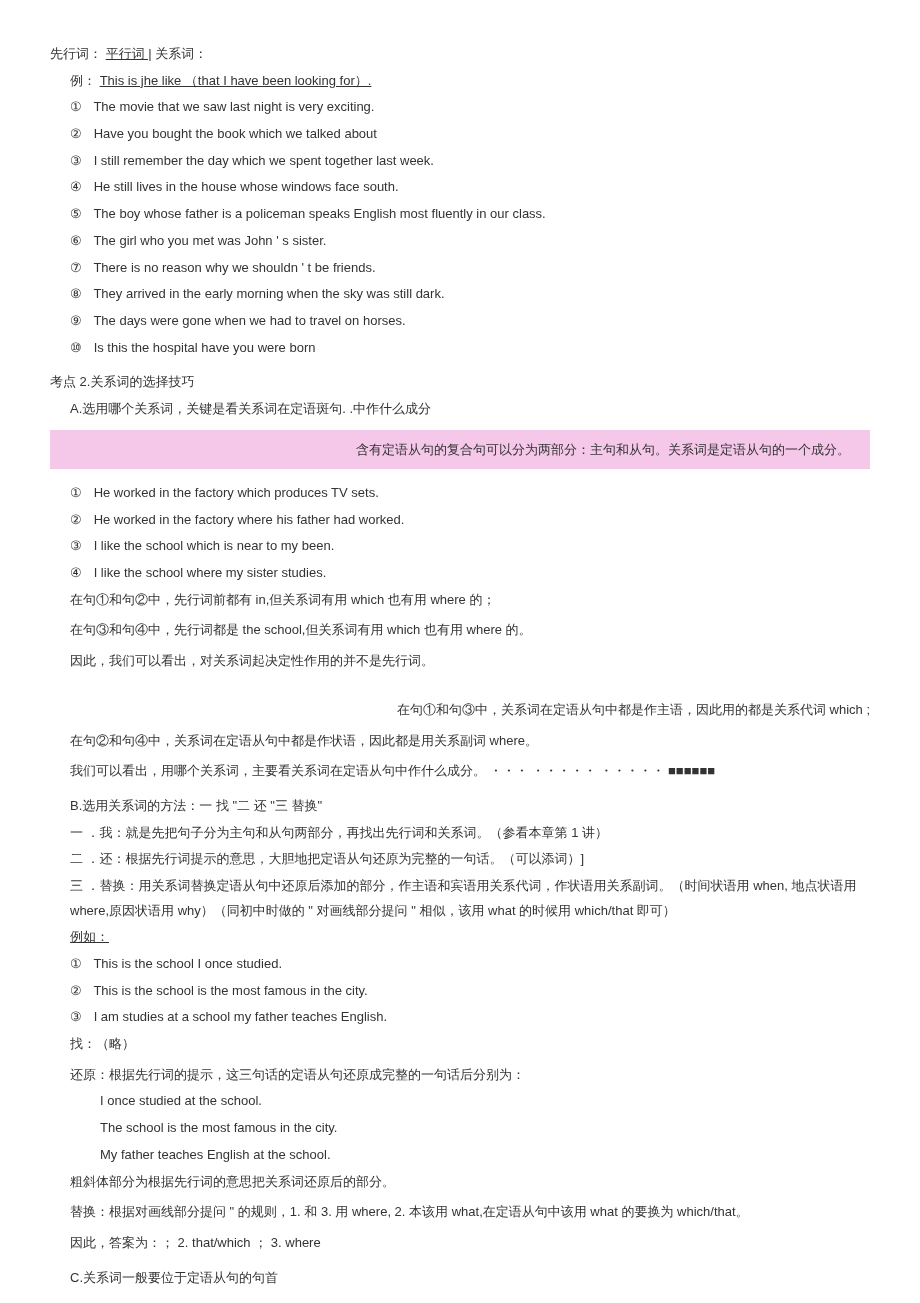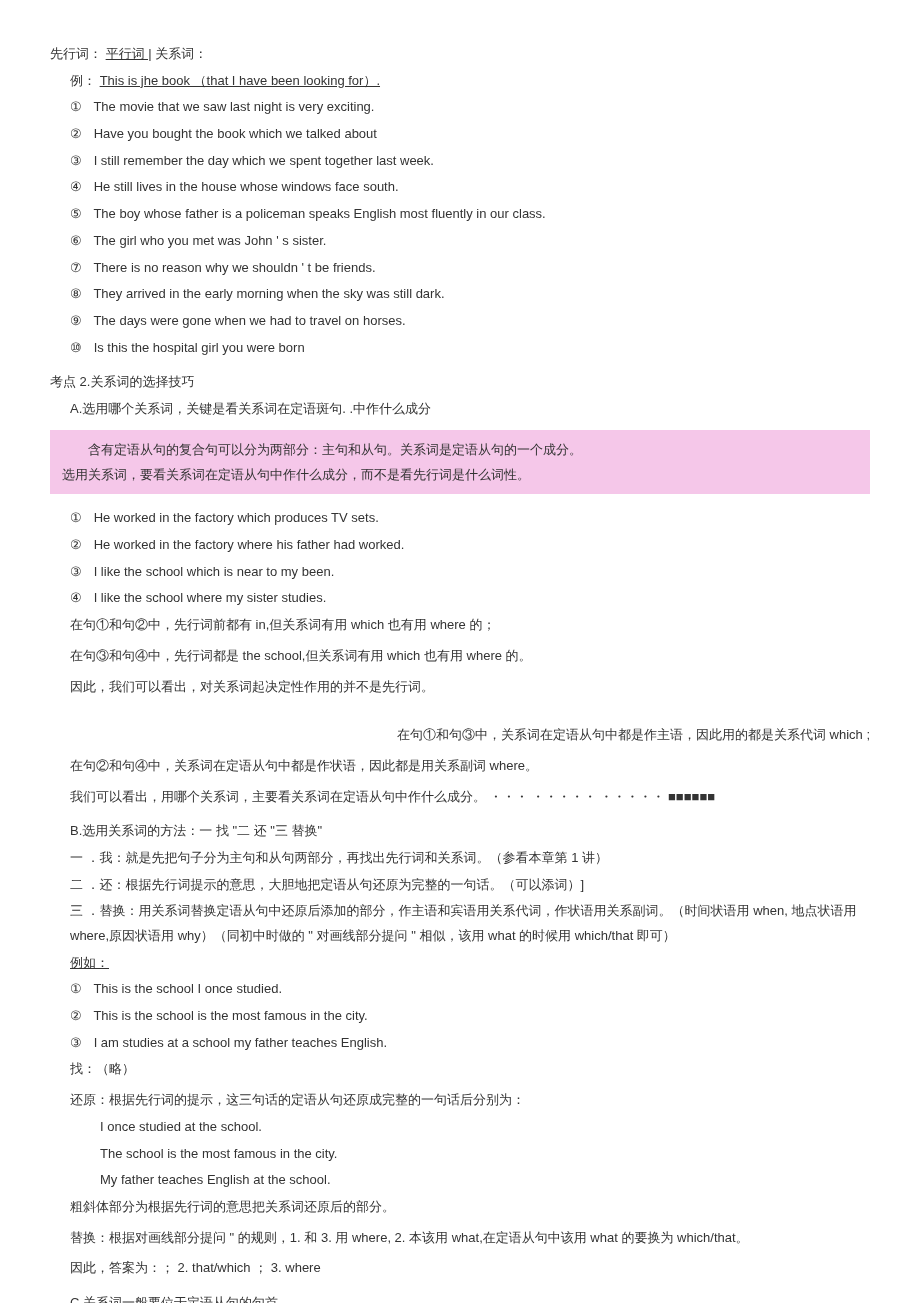--- a/index.html
+++ b/index.html
@@ -11,61 +11,61 @@
     margin: 0 auto;
     padding: 40px 50px;
     background: #fff;
   }
   .indent1 { margin-left: 20px; }
   .indent2 { }
   .indent3 { margin-left: 50px; }
   .underline { text-decoration: underline; }
   .highlight {
     background: #f5c7e9;
-    padding: 6px 12px;
+    padding: 6px 20px;
     margin: 8px 0 12px 0;
     line-height: 1.8;
+    text-align: right;
   }
   .en { font-family: Arial, sans-serif; }
   p { margin: 2px 0; }
   .num { display:inline-block; width:20px; }
   .sq { letter-spacing: 2px; }
 </style>
 </head>
 <body>
 
 <p class="indent2">
   <span>先行词：</span>
   <span class="underline">平行词 |</span>
   <span>关系词：</span>
 </p>
 
 <p class="indent1">
   <span>例：</span>
-  <span class="underline en">This is jhe book （that I have been looking for）.</span>
+  <span class="underline en">This is jhe like （that I have been looking for）.</span>
 </p>
 
 <p class="indent1 en"><span class="num">①</span> <span>The movie that we saw last night is very exciting.</span></p>
 <p class="indent1 en"><span class="num">②</span> <span>Have you bought the book which we talked about</span></p>
 <p class="indent1 en"><span class="num">③</span> <span>I still remember the day which we spent together last week.</span></p>
 <p class="indent1 en"><span class="num">④</span> <span>He still lives in the house whose windows face south.</span></p>
 <p class="indent1 en"><span class="num">⑤</span> <span>The boy whose father is a policeman speaks English most fluently in our class.</span></p>
 <p class="indent1 en"><span class="num">⑥</span> <span>The girl who you met was John ' s sister.</span></p>
 <p class="indent1 en"><span class="num">⑦</span> <span>There is no reason why we shouldn ' t be friends.</span></p>
 <p class="indent1 en"><span class="num">⑧</span> <span>They arrived in the early morning when the sky was still dark.</span></p>
 <p class="indent1 en"><span class="num">⑨</span> <span>The days were gone when we had to travel on horses.</span></p>
-<p class="indent1 en"><span class="num">⑩</span> <span>Is this the hospital girl you were born</span></p>
+<p class="indent1 en"><span class="num">⑩</span> <span>Is this the hospital have you were born</span></p>
 
 <p style="margin-top:10px;">考点 2.关系词的选择技巧</p>
 
 <p class="indent1">A.选用哪个关系词，关键是看关系词在定语斑句. .中作什么成分</p>
 
 <div class="highlight">
   <p style="text-indent:2em;">含有定语从句的复合句可以分为两部分：主句和从句。关系词是定语从句的一个成分。</p>
-  <p>选用关系词，要看关系词在定语从句中作什么成分，而不是看先行词是什么词性。</p>
 </div>
 
 <p class="indent1 en"><span class="num">①</span> <span>He worked in the factory which produces TV sets.</span></p>
 <p class="indent1 en"><span class="num">②</span> <span>He worked in the factory where his father had worked.</span></p>
 <p class="indent1 en"><span class="num">③</span> <span>I like the school which is near to my been.</span></p>
 <p class="indent1 en"><span class="num">④</span> <span>I like the school where my sister studies.</span></p>
 
 <p class="indent1">在句①和句②中，先行词前都有 in,但关系词有用 which 也有用 where 的；</p>
 <p class="indent1" style="margin-top:6px;">在句③和句④中，先行词都是 the school,但关系词有用 which 也有用 where 的。</p>
 <p class="indent1" style="margin-top:6px;">因此，我们可以看出，对关系词起决定性作用的并不是先行词。</p>

